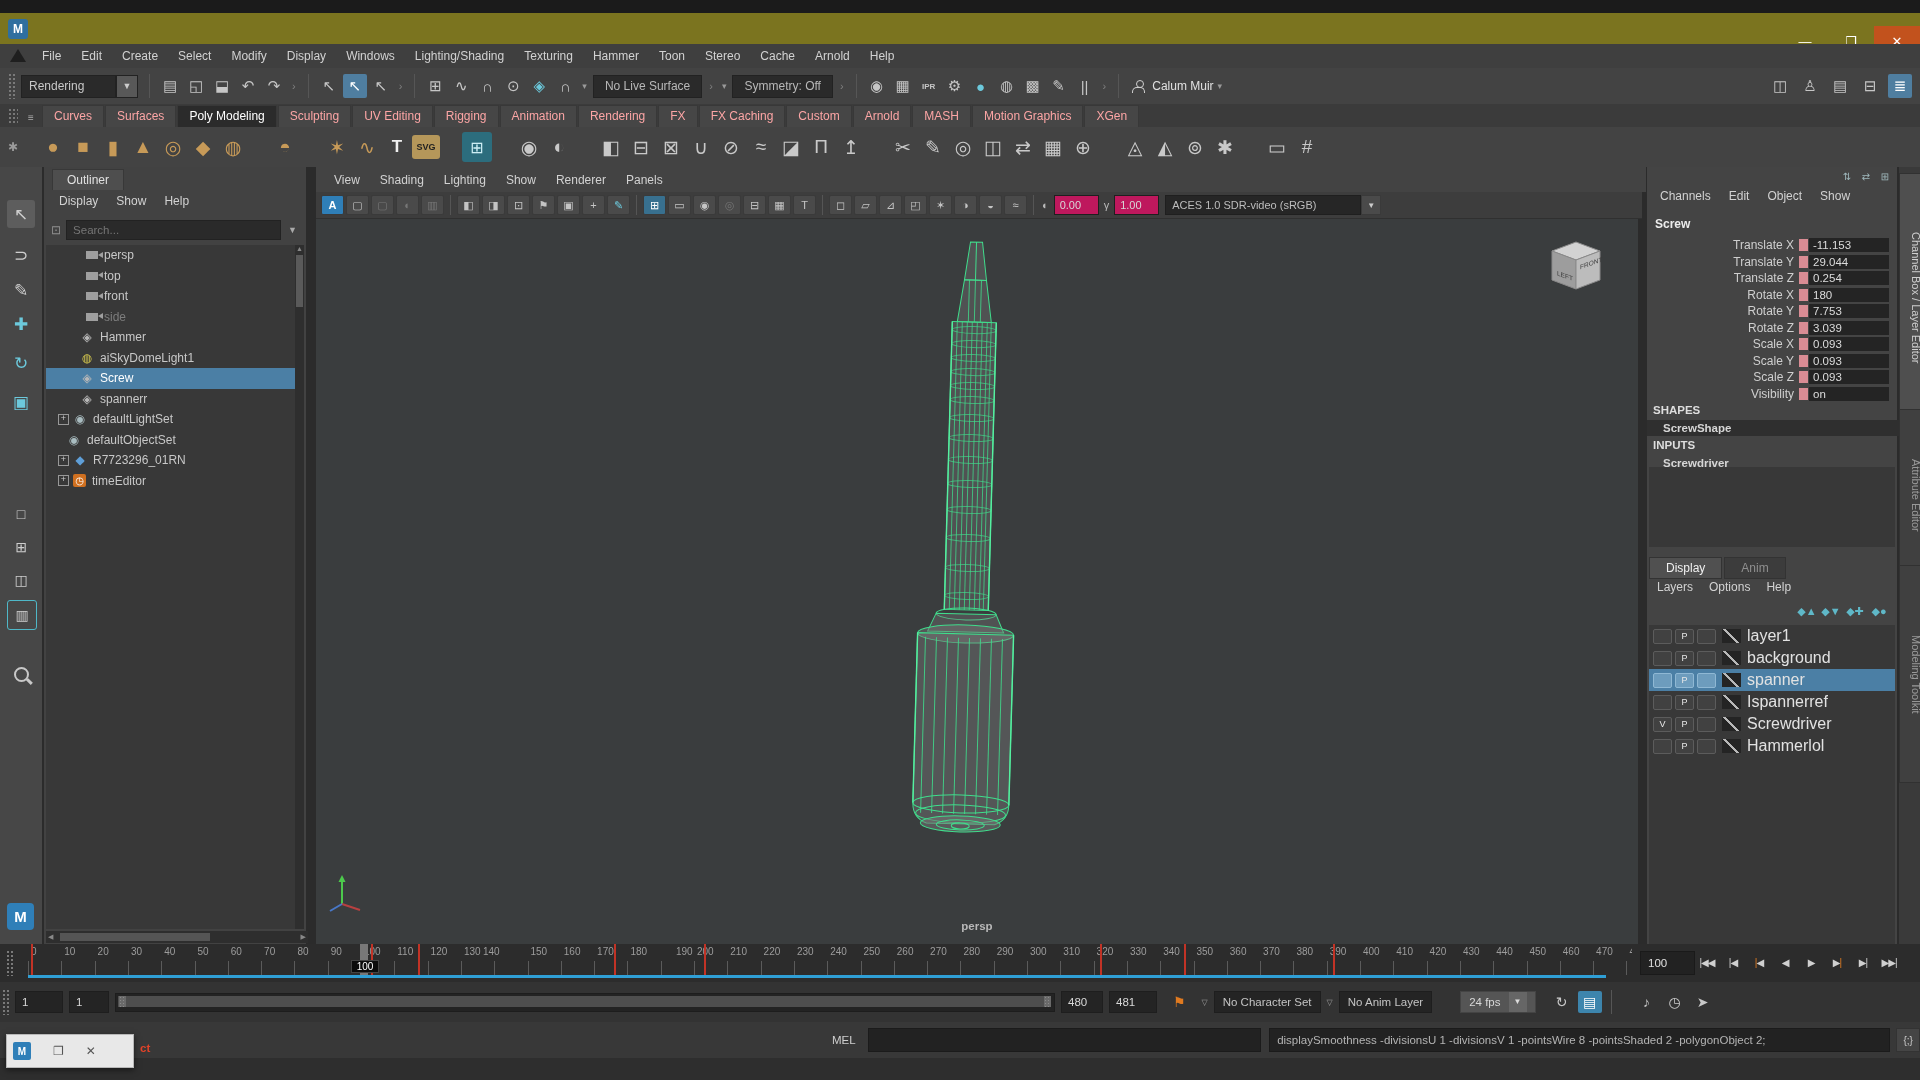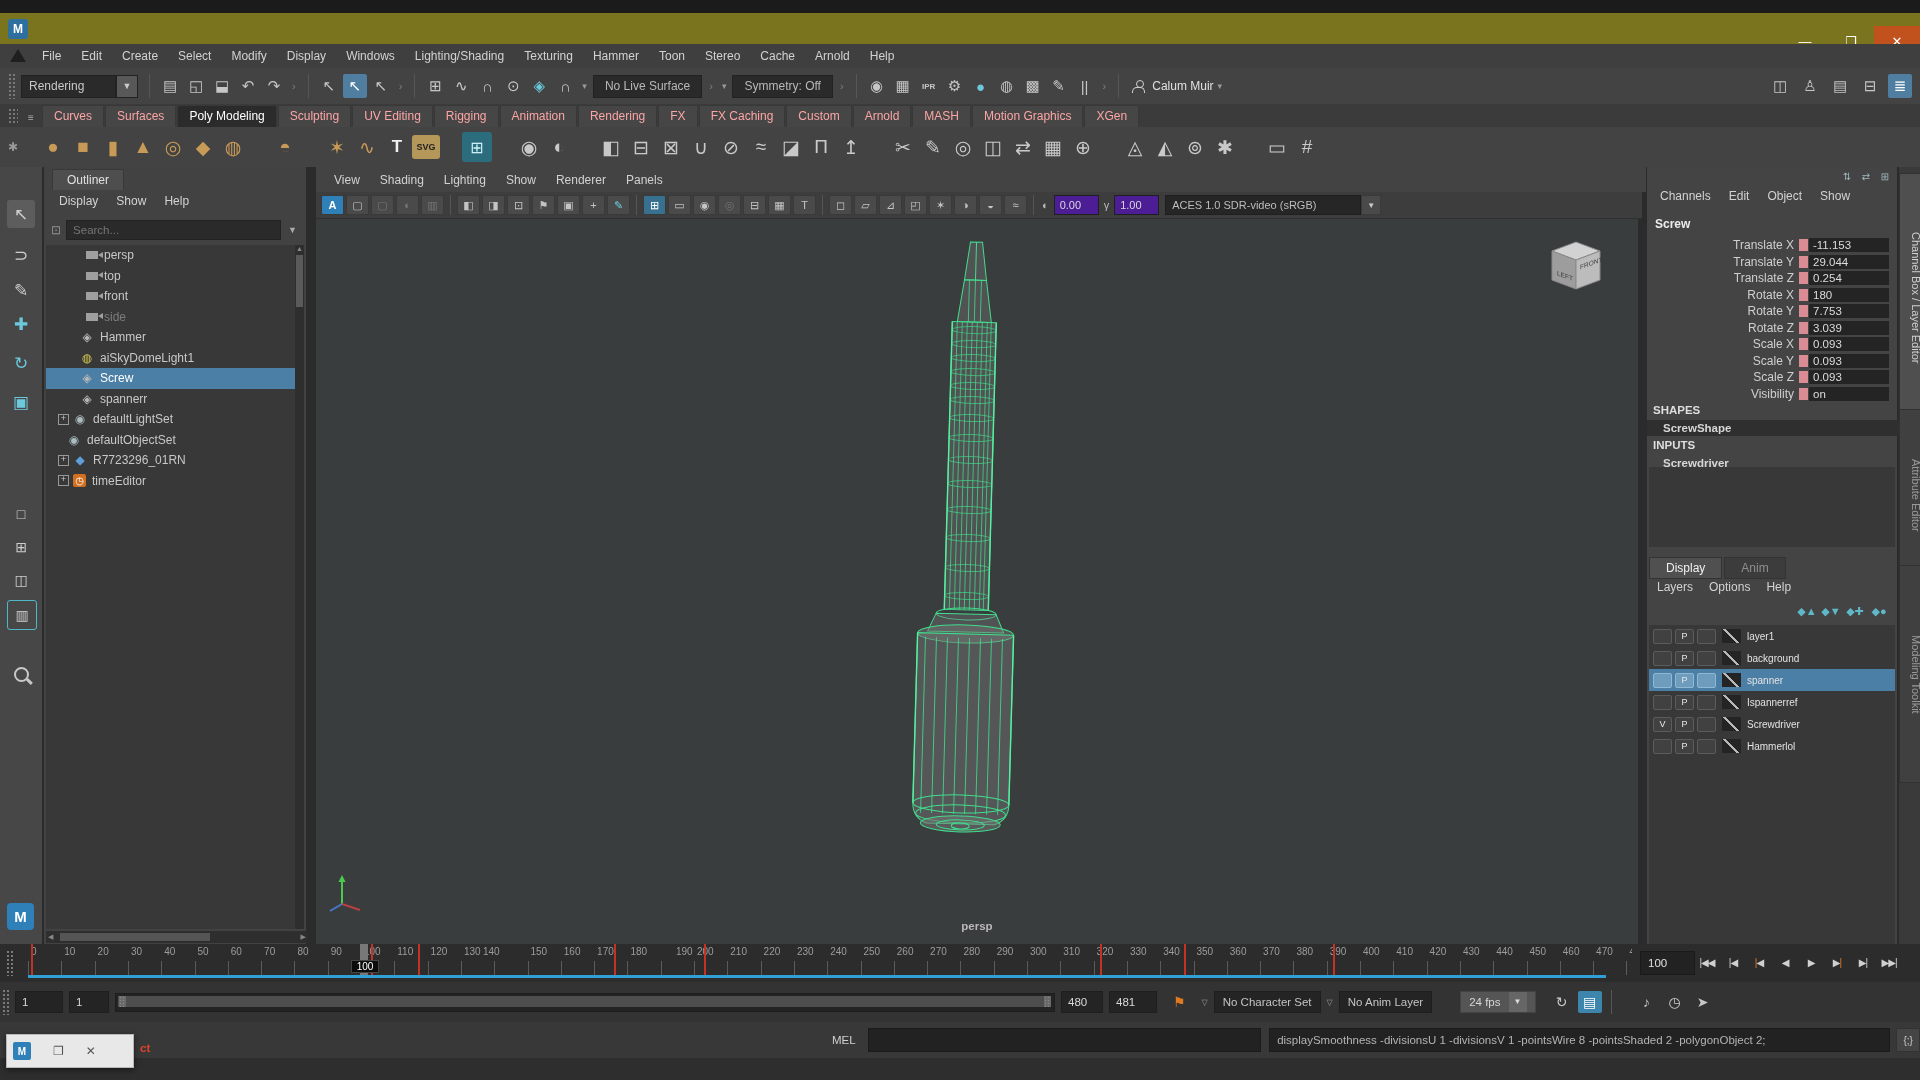--- a/index.html
+++ b/index.html
@@ -98,21 +98,21 @@
 
 #viewport{left:316px;top:0;width:1322px;height:777px;background:#3a3d3e}
 #vpmenus{position:absolute;left:0;top:0;width:100%;height:25px;background:#434343;display:flex;align-items:center;padding-left:8px}
 #vpicons{position:absolute;left:0;top:25px;width:100%;height:26px;background:#3d3d3d;display:flex;align-items:center;padding-left:4px;border-bottom:1px solid #303030}
 .vpi{width:21px;height:18px;background:#4a4a4a;border:1px solid #3a3a3a;margin:0 1px;display:flex;align-items:center;justify-content:center;color:#c4c4c4;font-size:11px;border-radius:2px;flex:none}
 .vpi.bluebg{background:#2f7fb8;color:#fff;font-weight:bold}
 .vpi.activebg{background:#38708f;color:#fff}
 .vpi.dim{color:#777}
 .vpi.teal{color:#6cc9dc}
 .vp-sep{width:1px;height:20px;background:#555;margin:0 5px;flex:none}
-.vp-num{width:38px;height:18px;background:#4c1d95;border:1px solid #1f1f1f;color:#d8d8d8;font-size:11px;display:flex;align-items:center;padding-left:5px;margin:0 2px;flex:none}
+.vp-num{width:38px;height:18px;background:#be185d;border:1px solid #1f1f1f;color:#d8d8d8;font-size:11px;display:flex;align-items:center;padding-left:5px;margin:0 2px;flex:none}
 .vp-mini{color:#b8b8b8;font-size:11px;margin:0 3px;flex:none}
 #acesfld{width:188px;height:18px;background:#262626;border:1px solid #1f1f1f;color:#bdbdbd;font-size:11px;display:flex;align-items:center;padding-left:6px;margin-left:4px;flex:none}
 #acesar{width:18px;height:18px;background:#4a4a4a;border:1px solid #3a3a3a;color:#ccc;font-size:8px;display:flex;align-items:center;justify-content:center;flex:none}
 #persplbl{position:absolute;left:0;bottom:12px;width:100%;text-align:center;color:#b8b8b8;font-size:11.5px;font-weight:bold}
 #viewcube{position:absolute;right:26px;top:68px}
 #axisind{position:absolute;left:10px;bottom:30px}
 
 #rightpanel{left:1647px;top:0;width:250px;height:777px;background:#444}
 #cbmenus{position:absolute;left:4px;top:22px;display:flex}
 #cbmenus .mi{padding:0 9px;font-size:12px}
@@ -132,21 +132,21 @@
 #laytabs{position:absolute;left:2px;top:390px;display:flex}
 .ltab{padding:3px 16px;background:#3c3c3c;border:1px solid #333;color:#8f8f8f;margin-right:2px}
 .ltab.active{background:#505050;color:#f0f0f0}
 #laymenus{position:absolute;left:2px;top:413px;display:flex}
 #laymenus .mi{padding:0 8px}
 #layacts{position:absolute;right:8px;top:436px;display:flex}
 .lact{width:20px;height:16px;display:flex;align-items:center;justify-content:center;color:#5fb8c8;font-size:11px;margin-left:4px}
 #laylist{position:absolute;left:2px;top:458px;width:246px;height:319px;background:#383838}
 .lrow{height:22px;display:flex;align-items:center;padding-left:4px}
 .lrow.sel{background:#4b7fa5}
-.lrow .nm{color:#e2e2e2;font-size:10px;margin-left:4px}
+.lrow .nm{color:#e2e2e2;font-size:16px;margin-left:4px}
 .lbox{width:17px;height:13px;border:1px solid #5c5c5c;background:#414141;margin-right:3px;font-size:9px;color:#e8e8e8;text-align:center;line-height:12px;border-radius:2px;flex:none}
 .lrow.sel .lbox{background:#6d9cbd;border-color:#8fb8d4}
 .lswatch{width:19px;height:14px;background:#242424;margin:0 2px 0 3px;flex:none;background-image:linear-gradient(45deg,transparent 44%,#b8b8b8 44%,#b8b8b8 54%,transparent 54%)}
 
 #sidetabs{left:1899px;top:0;width:21px;height:777px;background:#3a3a3a}
 .vtab{position:absolute;left:0;width:20px;writing-mode:vertical-rl;padding:10px 2px;background:#404040;color:#9a9a9a;font-size:11px;border:1px solid #313131;text-align:center}
 .vtab.active{background:#4f4f4f;color:#cfcfcf}
 
 #timeline{left:0;top:944px;width:1920px;height:38px;background:#2c2c2c}
 #tlarea{position:absolute;left:24px;top:0;width:1608px;height:38px;overflow:hidden}

